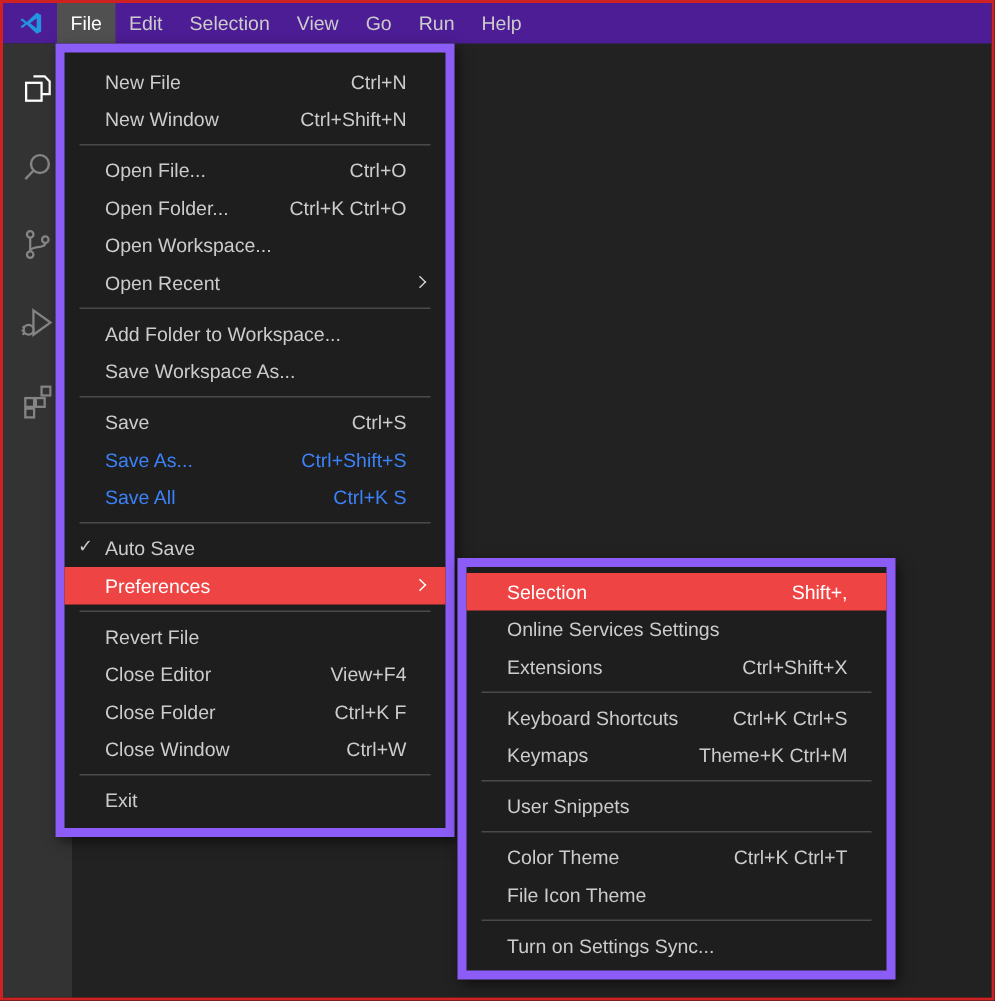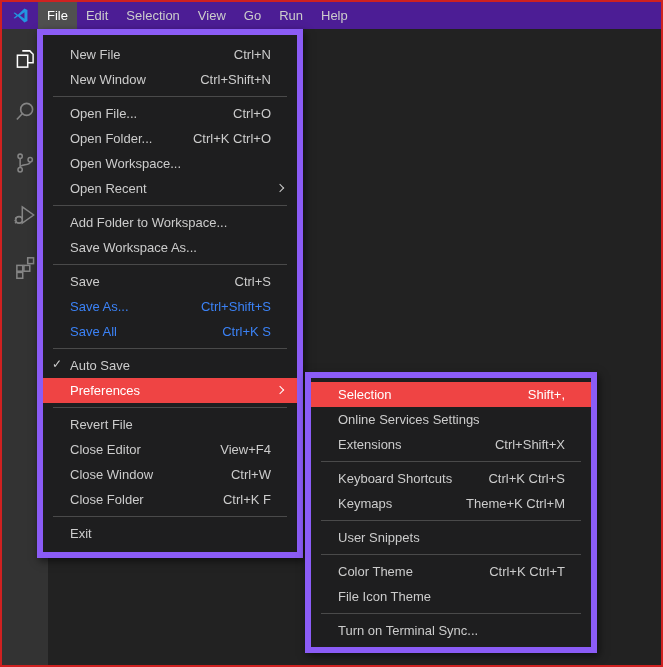--- a/index.html
+++ b/index.html
@@ -174,26 +174,26 @@
   </div>
   <div class="menu-sep"></div>
   <div class="menu-item">
     <span class="label">Revert File</span>
   </div>
   <div class="menu-item">
     <span class="label">Close Editor</span>
     <span class="shortcut">View+F4</span>
   </div>
   <div class="menu-item">
+    <span class="label">Close Folder</span>
+    <span class="shortcut">Ctrl+K F</span>
+  </div>
+  <div class="menu-item">
     <span class="label">Close Window</span>
     <span class="shortcut">Ctrl+W</span>
-  </div>
-  <div class="menu-item">
-    <span class="label">Close Folder</span>
-    <span class="shortcut">Ctrl+K F</span>
   </div>
   <div class="menu-sep"></div>
   <div class="menu-item">
     <span class="label">Exit</span>
   </div>
 </div>
 
 <div class="menu sub-menu">
   <div class="menu-item selected">
     <span class="label">Selection</span>
@@ -222,15 +222,15 @@
   <div class="menu-sep"></div>
   <div class="menu-item">
     <span class="label">Color Theme</span>
     <span class="shortcut">Ctrl+K Ctrl+T</span>
   </div>
   <div class="menu-item">
     <span class="label">File Icon Theme</span>
   </div>
   <div class="menu-sep"></div>
   <div class="menu-item">
-    <span class="label">Turn on Terminal Sync...</span>
+    <span class="label">Turn on Settings Sync...</span>
   </div>
 </div>
 
 </body></html>

